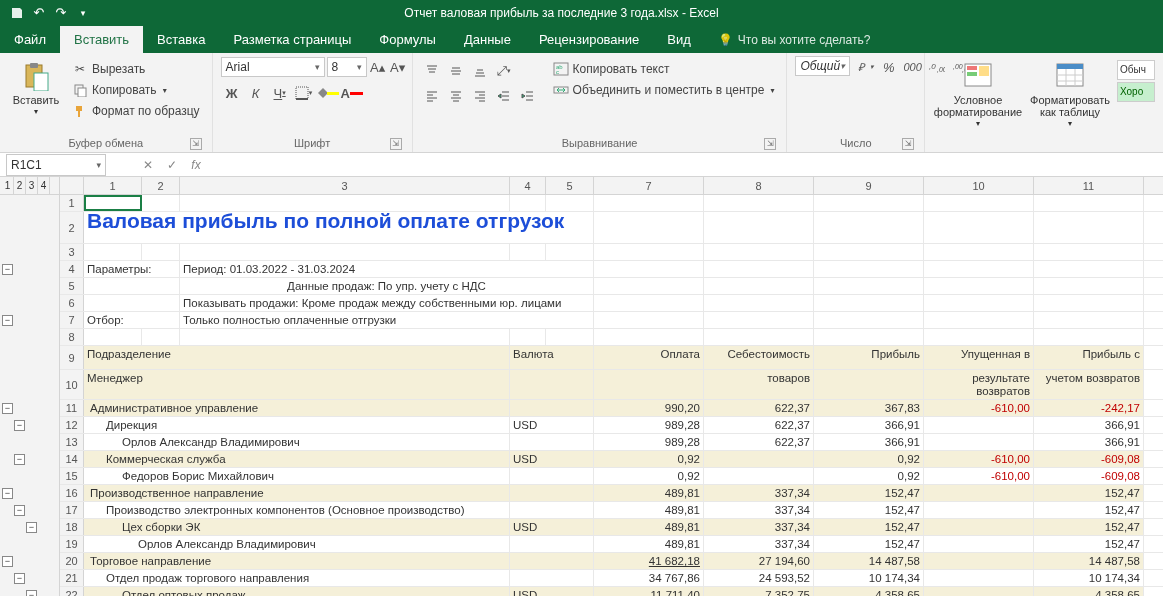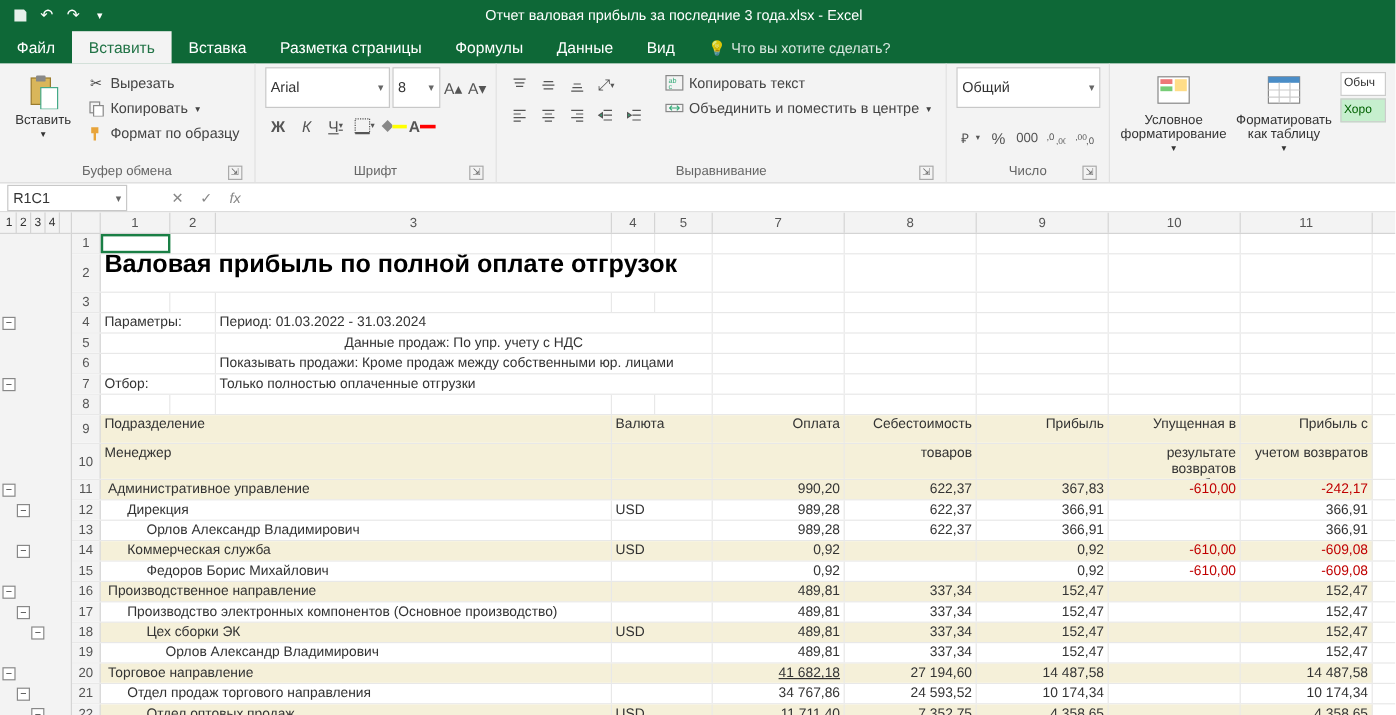--- a/index.html
+++ b/index.html
@@ -16,21 +16,21 @@
 .group{border-right:1px solid #e1e1e1;padding:3px 8px 0 8px;display:flex;flex-direction:column;position:relative;}
 .group .gbody{flex:1;display:flex;align-items:flex-start;gap:4px;}
 .group .glabel{text-align:center;font-size:11px;color:#666;padding:2px 0 3px 0;position:relative;}
 .group .glabel .launcher{position:absolute;right:2px;bottom:2px;width:12px;height:12px;border:1px solid #aaa;font-size:8px;line-height:10px;color:#666;}
 .bigbtn{display:flex;flex-direction:column;align-items:center;width:56px;padding-top:4px;gap:2px;font-size:11px;text-align:center;line-height:1.1;}
 .bigbtn .bi{width:32px;height:32px;display:flex;align-items:center;justify-content:center;}
 .vstack{display:flex;flex-direction:column;gap:3px;padding-top:4px;}
 .sbtn{display:flex;align-items:center;gap:4px;font-size:12px;color:#444;padding:1px 4px;white-space:nowrap;}
 .sbtn .si{width:16px;height:16px;display:inline-flex;align-items:center;justify-content:center;}
 .hrow{display:flex;align-items:center;gap:2px;}
-.combo{height:34px;border:1px solid #c8c8c8;background:#fff;display:flex;align-items:center;padding:0 4px;font-size:12px;}
+.combo{height:20px;border:1px solid #c8c8c8;background:#fff;display:flex;align-items:center;padding:0 4px;font-size:12px;}
 .combo .dd{margin-left:auto;font-size:9px;color:#666;}
 .iconbtn{width:22px;height:22px;display:flex;align-items:center;justify-content:center;color:#555;font-size:13px;}
 .iconbtn.sm{width:18px;}
 .colorstrip{width:14px;height:3px;}
 .formulabar{height:24px;border-bottom:1px solid #d4d4d4;display:flex;align-items:center;background:#fff;}
 .namebox{width:100px;height:22px;border:1px solid #c8c8c8;margin:0 2px 0 6px;display:flex;align-items:center;padding:0 4px;font-size:12px;}
 .namebox .dd{margin-left:auto;font-size:9px;color:#666;}
 .fxbtn{width:24px;height:22px;display:flex;align-items:center;justify-content:center;color:#888;}
 .fxinput{flex:1;height:22px;border:none;padding:0 4px;font-size:12px;}
 .sheet{display:flex;height:419px;}
@@ -49,21 +49,21 @@
 .row.th{height:38px;}
 .rownum{width:24px;background:#f3f3f3;border-right:1px solid #d4d4d4;text-align:center;font-size:11px;color:#555;line-height:17px;}
 .row.tall .rownum{line-height:46px;}
 .row.th .rownum{line-height:38px;}
 .cell{border-right:1px solid #e8e8e8;padding:0 3px;font-size:11.5px;line-height:17px;white-space:nowrap;overflow:hidden;}
 .cellr{text-align:right;}
 .hdr{background:#f5f0d9;font-size:11.5px;line-height:1.2;padding:2px 3px;display:flex;align-items:flex-start;}
 .hdr.r{justify-content:flex-end;text-align:right;}
 .shade{background:#f5f0d9;}
 .red{color:#c00000;}
-.title{font-size:21px;font-weight:bold;font-family:Arial;color:#000000;}
+.title{font-size:21px;font-weight:bold;font-family:Arial;color:#1d4ed8;}
 .selcell{border:2px solid #1a7f45;line-height:14px;}
 svg{display:block;}
 </style>
 </head>
 <body>
 
 <div class="titlebar">
   <div class="qat">
     <span class="ico">
         <svg width="14" height="14" viewBox="0 0 14 14">
@@ -78,20 +78,21 @@
   <div style="width:140px;"></div>
 </div>
 
 <div class="menubar">
   <div class="tab">Файл</div>
   <div class="tab active">Вставить</div>
   <div class="tab">Вставка</div>
   <div class="tab">Разметка страницы</div>
   <div class="tab">Формулы</div>
   <div class="tab">Данные</div>
+  <div class="tab">Рецензирование</div>
   <div class="tab">Вид</div>
   <div class="tell">
     <span>💡</span>
     <span>Что вы хотите сделать?</span>
   </div>
 </div>
 
 <div class="ribbon">
 
   <div class="group">
@@ -284,21 +285,21 @@
             </span>
             <span>Объединить и поместить в центре</span>
             <span style="font-size:8px;margin-left:2px;">▾</span>
           </div>
       </div>
     </div>
     <div class="glabel"><span>Выравнивание</span><span class="launcher">⇲</span></div>
   </div>
 
   <div class="group" style="min-width:130px;">
-    <div class="gbody" style="flex-direction:column;gap:14px;">
+    <div class="gbody" style="flex-direction:row;gap:4px;font-style:italic;">
       <div class="combo" style="width:120px;">
           <span>Общий</span>
           <span class="dd">▾</span>
         </div>
       <div class="hrow">
         <div class="iconbtn">
             <svg width="14" height="14">
               <text x="2" y="11" font-size="11" fill="#555">₽</text>
             </svg>
             <span style="font-size:7px;">▾</span>

